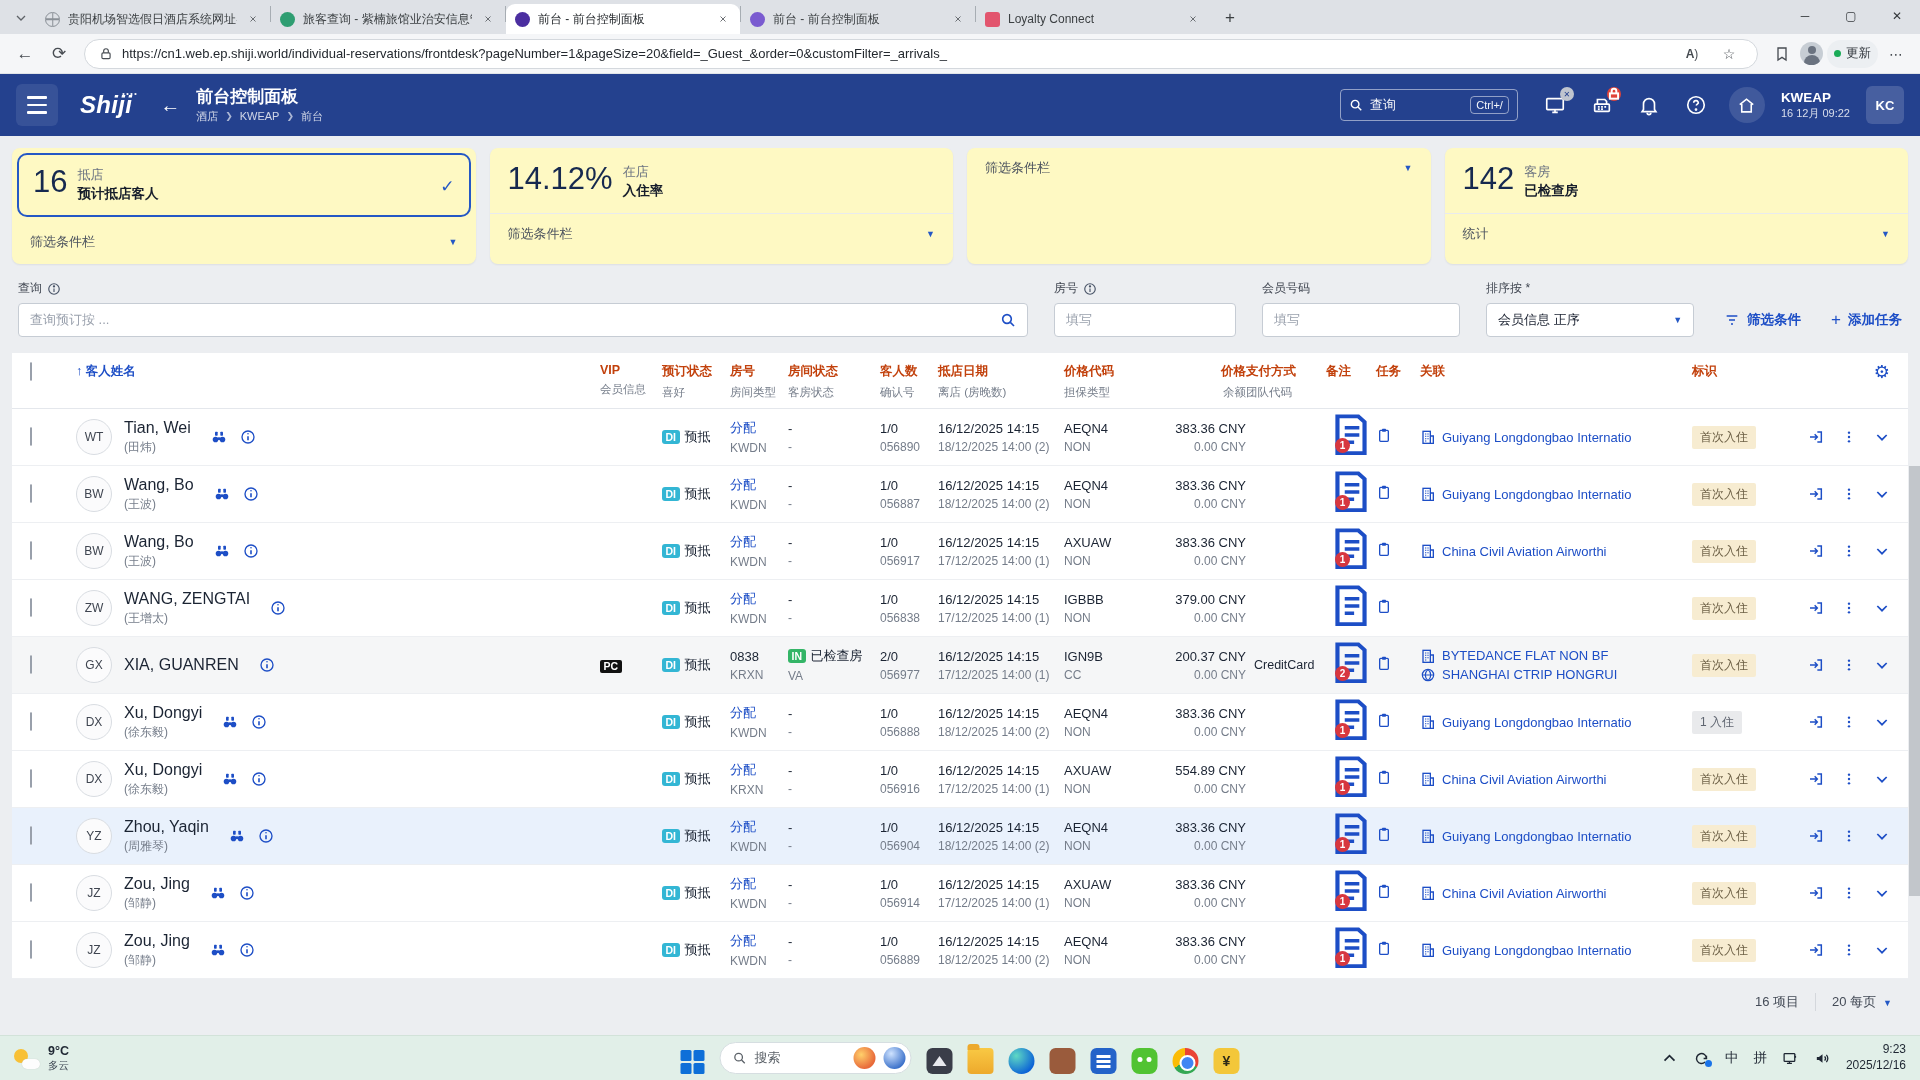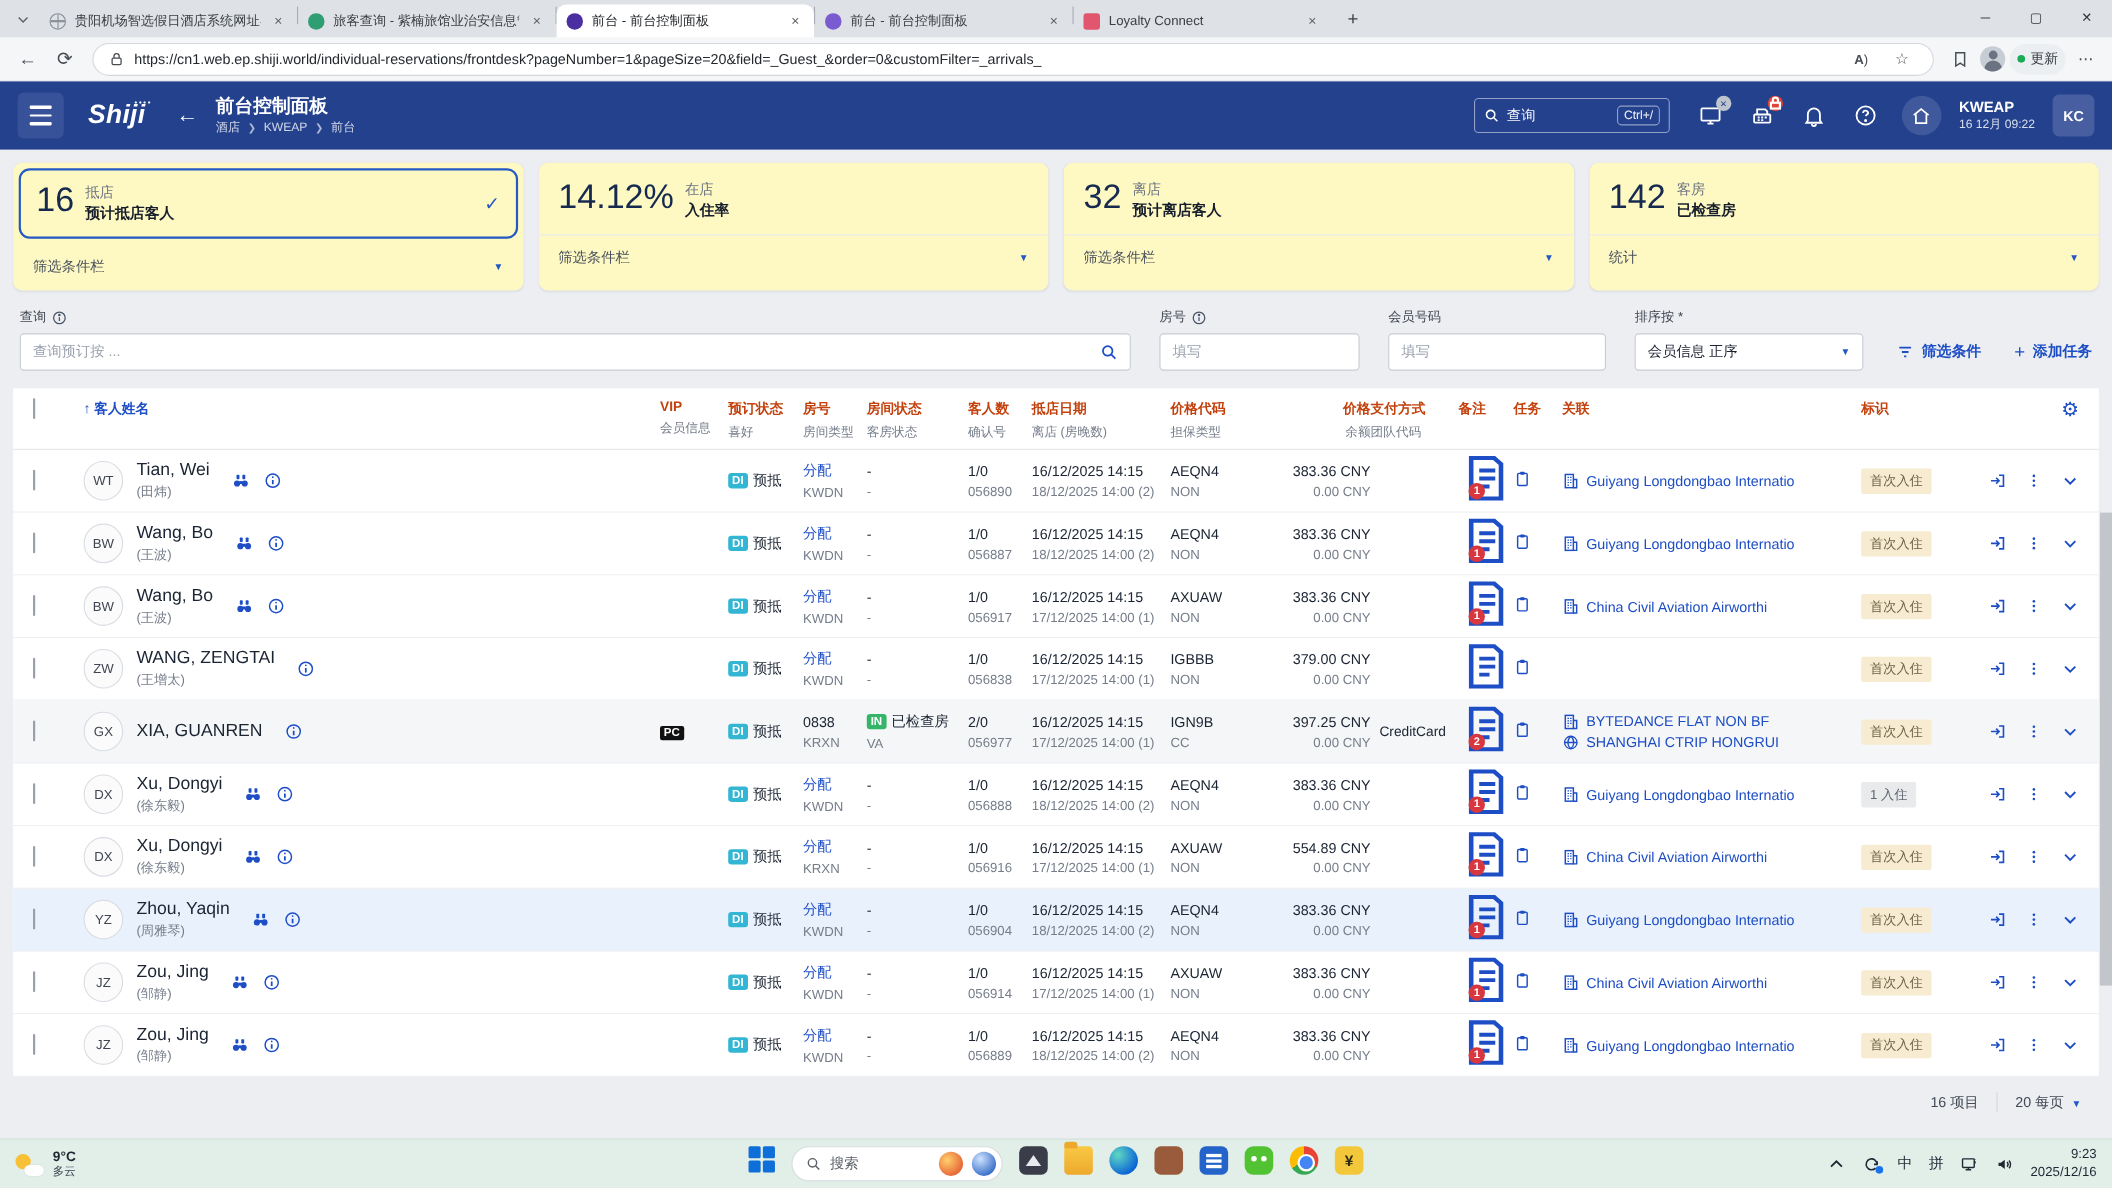--- a/index.html
+++ b/index.html
@@ -136,21 +136,21 @@
 
   
   .taskbar{height:45px;background:#e1efe8;border-top:1px solid #d2e2d9;display:flex;align-items:center;padding:0 14px;position:relative;flex:none}
   .tweather{display:flex;gap:8px;align-items:center}
   .wicon{width:26px;height:22px;position:relative}
   .wicon .sun{position:absolute;left:0;top:2px;width:14px;height:14px;border-radius:50%;background:#f8c035}
   .wicon .cloud{position:absolute;right:0;bottom:0;width:18px;height:10px;border-radius:6px;background:#fdfdfd;box-shadow:0 0 1px #b9c4bd}
   .wtxt{line-height:1.2}
   .wtemp{font-size:12.5px;color:#1f2733;font-weight:700}
   .wcond{font-size:10.5px;color:#3d4652}
-  .tcenter{position:absolute;left:50%;transform:translateX(-50%);display:flex;align-items:flex-start;gap:15px}
+  .tcenter{position:absolute;left:50%;transform:translateX(-50%);display:flex;align-items:flex-end;gap:15px}
   .startic{width:24px;height:24px;display:grid;grid-template-columns:11px 11px;grid-template-rows:11px 11px;gap:2px}
   .startic i{background:#0e6fd8;border-radius:1.5px}
   .tsearch{width:192px;height:32px;border-radius:16px;background:#fff;display:flex;align-items:center;padding:0 5px 0 12px;gap:8px;border:1px solid #d6dee1}
   .tsearch .txt{color:#5a6067;font-size:13px;flex:1}
   .msearch{color:#5a6067}
   .minav{width:22px;height:22px;border-radius:50%;flex:none}
   .minav.a{background:radial-gradient(circle at 35% 35%,#ffd06b,#e86a3a 70%)}
   .minav.b{background:radial-gradient(circle at 35% 30%,#cfe3ff,#3a70c9 75%)}
   .tbapp{width:26px;height:26px;border-radius:6px;position:relative}
   .tbapp.dark{background:#3a3d49}
@@ -367,27 +367,20 @@
               <div class="cat">在店</div>
               <div class="lbl">入住率</div>
             </div>
           </div>
           <div class="cardfoot">
             <span>筛选条件栏</span>
             <span class="caret">▼</span>
           </div>
         </div>
         <div class="card">
-          <div class="cardtop">
-            <div class="statval">32</div>
-            <div class="statlabels">
-              <div class="cat">离店</div>
-              <div class="lbl">预计离店客人</div>
-            </div>
-          </div>
           <div class="cardfoot">
             <span>筛选条件栏</span>
             <span class="caret">▼</span>
           </div>
         </div>
         <div class="card">
           <div class="cardtop">
             <div class="statval">142</div>
             <div class="statlabels">
               <div class="cat">客房</div>
@@ -961,21 +954,21 @@
             </div>
             <div>
               <div class="l1">16/12/2025 14:15</div>
               <div class="l2">17/12/2025 14:00 (1)</div>
             </div>
             <div>
               <div class="l1">IGN9B</div>
               <div class="l2">CC</div>
             </div>
             <div class="tright">
-              <div class="l1">397.25 CNY</div>
+              <div class="l1">200.37 CNY</div>
               <div class="l2">0.00 CNY</div>
             </div>
             <div class="paycell" style="padding-left: 8px;">CreditCard</div>
             <div><span class="noteic"><svg viewBox="0 0 24 24" fill="none" stroke="currentColor" stroke-width="2">
                   <path d="M5.5 3.5h10l3 3v17H5.5z" transform="scale(1 0.88)"></path>
                   <path d="M9 8.5h7M9 12h7M9 15.5h4.5" stroke-width="1.7"></path>
                 </svg><span class="ncount">2</span></span></div>
             <div><span class="ic ic16" style="color: rgb(29, 78, 198);">
                 <svg viewBox="0 0 24 24" fill="none" stroke="currentColor" stroke-width="2">
                   <rect x="5.5" y="5" width="13" height="16.5" rx="1.5"></rect>

